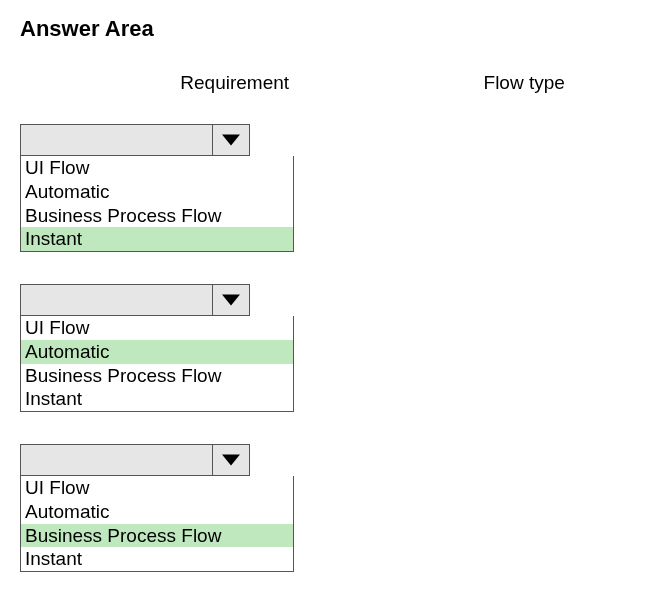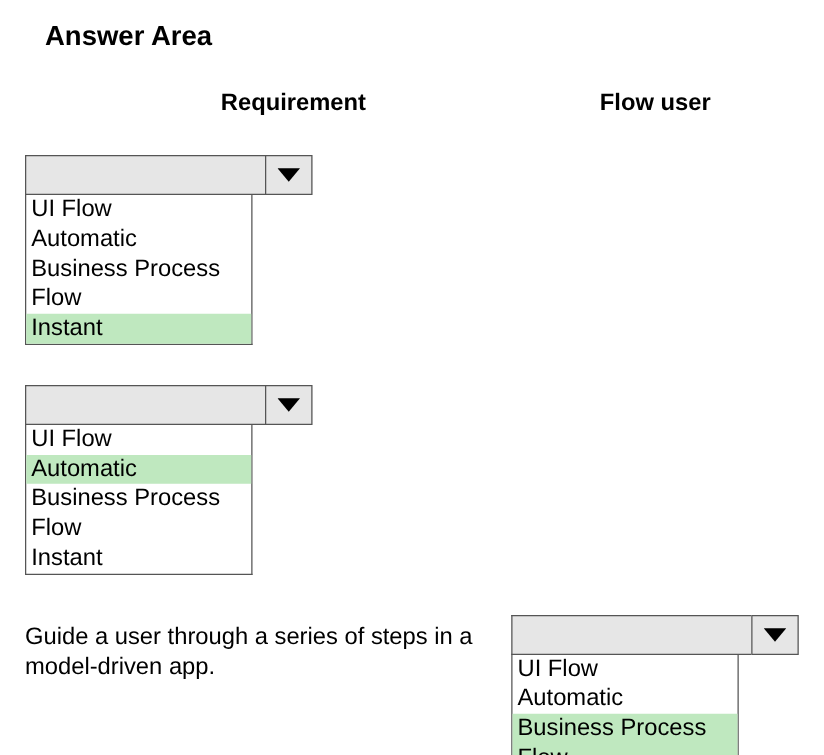--- a/index.html
+++ b/index.html
@@ -5,30 +5,30 @@
     body {
       font-family: Arial, Helvetica, sans-serif;
       margin: 0;
       padding: 16px 20px;
       width: 659px;
       box-sizing: border-box;
       color: #000;
       background: #fff;
     }
     h2.title {
-      margin: 0 0 30px 16px;
+      margin: 0 0 30px 0;
       font-size: 22px;
       font-weight: 700;
     }
     .header-row {
       display: flex;
       margin-bottom: 30px;
     }
     .req-col-head, .flow-col-head {
-      font-weight: 700;
+      font-weight: 400;
       font-size: 19px;
     }
     .req-col-head {
       width: 390px;
       text-align: center;
       padding-left: 40px;
       box-sizing: border-box;
     }
     .flow-col-head {
       width: 230px;
@@ -70,40 +70,40 @@
       align-items: center;
       justify-content: center;
     }
     .selector-btn svg {
       width: 18px;
       height: 18px;
     }
     .options {
       border: 1px solid #555;
       border-top: none;
-      width: 182px;
+      width: 274px;
       box-sizing: border-box;
     }
     .option {
       font-size: 19px;
       line-height: 1.25;
       padding: 0px 4px;
     }
     .option.highlight {
       background: #bfe8bf;
     }
   </style>
 </head>
 <body>
 
 <h2 class="title">Answer Area</h2>
 
 <div class="header-row">
   <div class="req-col-head">Requirement</div>
-  <div class="flow-col-head">Flow user</div>
+  <div class="flow-col-head">Flow type</div>
 </div>
 
 <div id="rows-container">
     <div class="row">
       <div class="flow-wrap">
         <div class="selector">
           <div class="selector-text"></div>
           <div class="selector-btn">
             <svg viewBox="0 0 10 6">
               <polygon points="0,0 10,0 5,6" fill="#000"></polygon>
@@ -130,21 +130,20 @@
         </div>
         <div class="options">
           <div class="option">UI Flow</div>
           <div class="option highlight">Automatic</div>
           <div class="option">Business Process Flow</div>
           <div class="option">Instant</div>
         </div>
       </div>
     </div>
     <div class="row">
-      <div class="req">Guide a user through a series of steps in a model-driven app.</div>
       <div class="flow-wrap">
         <div class="selector">
           <div class="selector-text"></div>
           <div class="selector-btn">
             <svg viewBox="0 0 10 6">
               <polygon points="0,0 10,0 5,6" fill="#000"></polygon>
             </svg>
           </div>
         </div>
         <div class="options">

